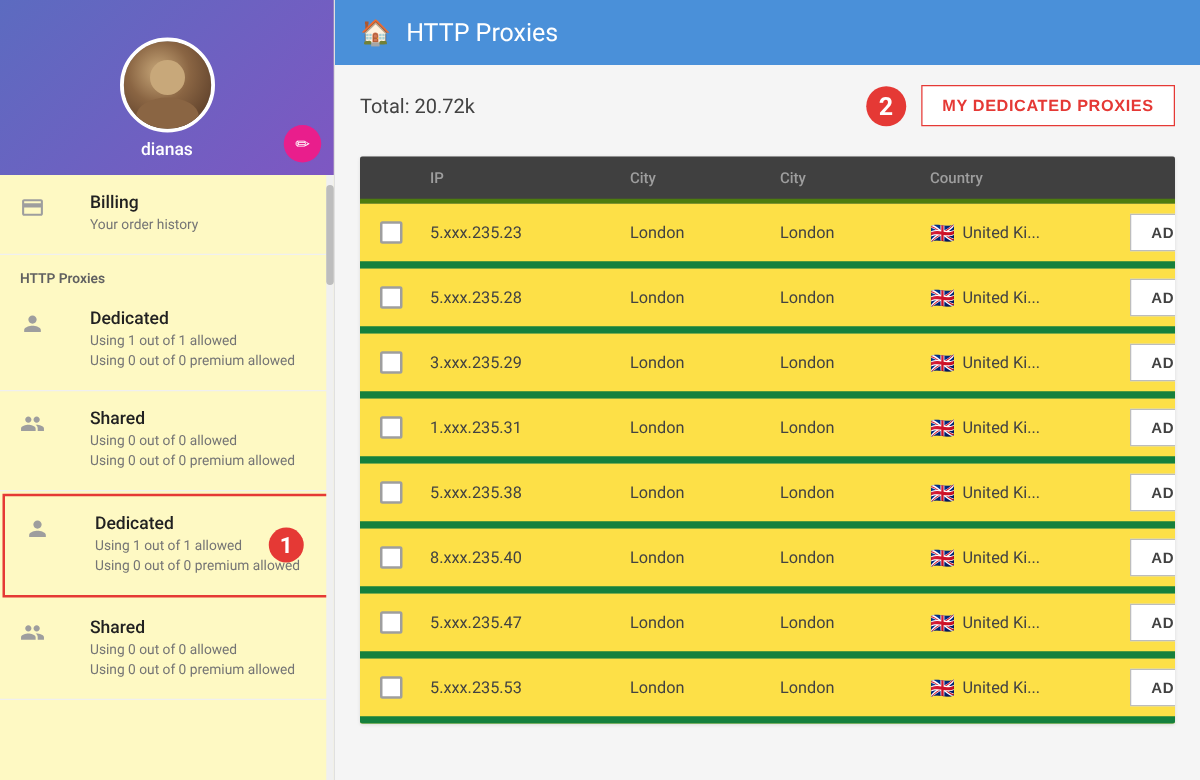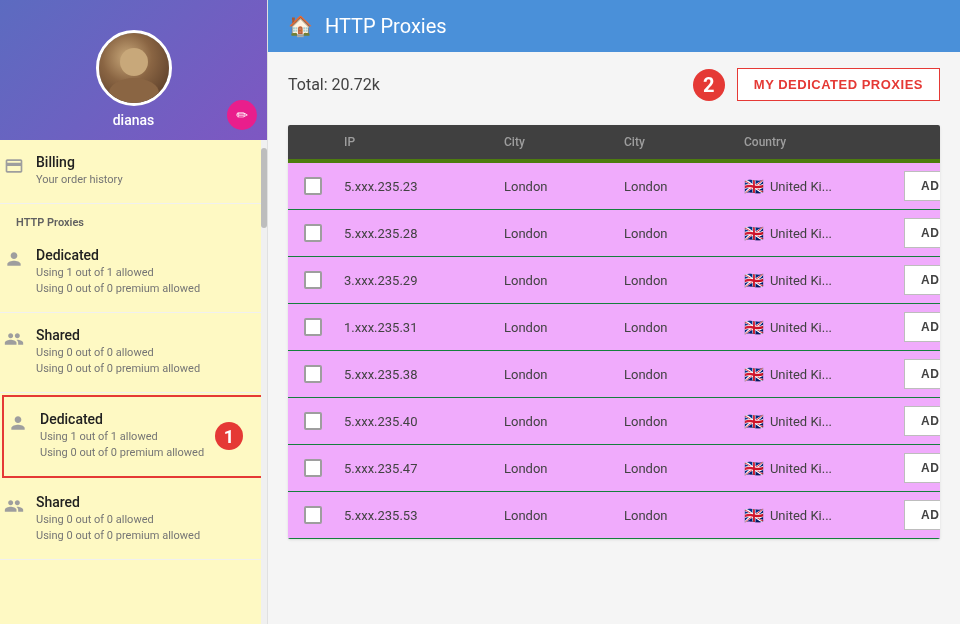--- a/index.html
+++ b/index.html
@@ -112,23 +112,24 @@
       width: 6px;
       height: 80px;
       background: #bdbdbd;
       border-radius: 3px;
       margin-top: 8px;
     }
 
     .sidebar-item {
       display: flex;
       align-items: flex-start;
-      padding: 14px 4px;
+      padding: 14px 16px;
       border-bottom: 1px solid #f0f0f0;
       cursor: pointer;
+      gap: 24px;
     }
 
     .sidebar-item.active {
       border: 2px solid #e53935;
       margin: 2px;
     }
 
     .sidebar-item-icon {
       color: #9e9e9e;
       margin-right: 12px;
@@ -271,23 +272,23 @@
     .table-header-cell {
       font-size: 12px;
       color: #9e9e9e;
       font-weight: 500;
     }
 
     .table-row {
       display: grid;
       grid-template-columns: 40px 160px 120px 120px 160px 1fr;
       padding: 8px 16px;
-      border-bottom: 1px solid #15803d;
-      align-items: center;
-      background: #f0abfc;
+      border-bottom: 6px solid #15803d;
+      align-items: center;
+      background: #fde047;
     }
 
     .checkbox {
       width: 18px;
       height: 18px;
       border: 2px solid #9e9e9e;
       border-radius: 2px;
       cursor: pointer;
       background: #fff;
     }
@@ -514,21 +515,21 @@
       <span>United Ki...</span>
     </div>
     <div class="btn-cell">
       <button class="add-to-cart-btn">ADD TO CART</button>
     </div>
   </div>
           <div class="table-row">
     <div>
       <div class="checkbox"></div>
     </div>
-    <div class="cell-text">5.xxx.235.40</div>
+    <div class="cell-text">8.xxx.235.40</div>
     <div class="cell-text">London</div>
     <div class="cell-text">London</div>
     <div class="country-cell">
       <span class="flag">🇬🇧</span>
       <span>United Ki...</span>
     </div>
     <div class="btn-cell">
       <button class="add-to-cart-btn">ADD TO CART</button>
     </div>
   </div>

